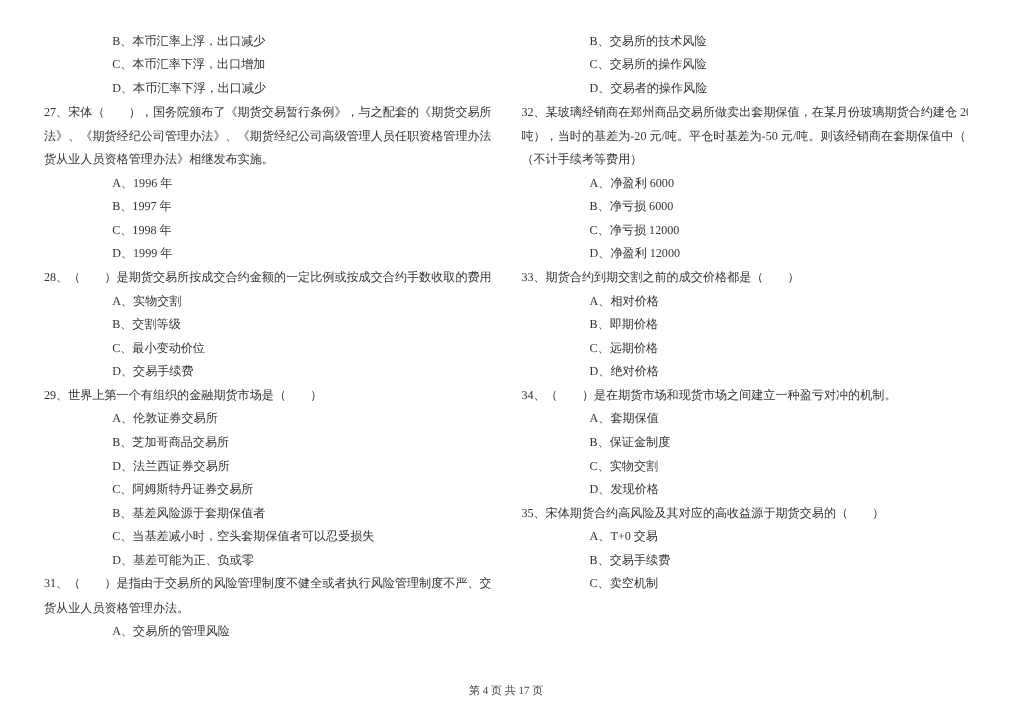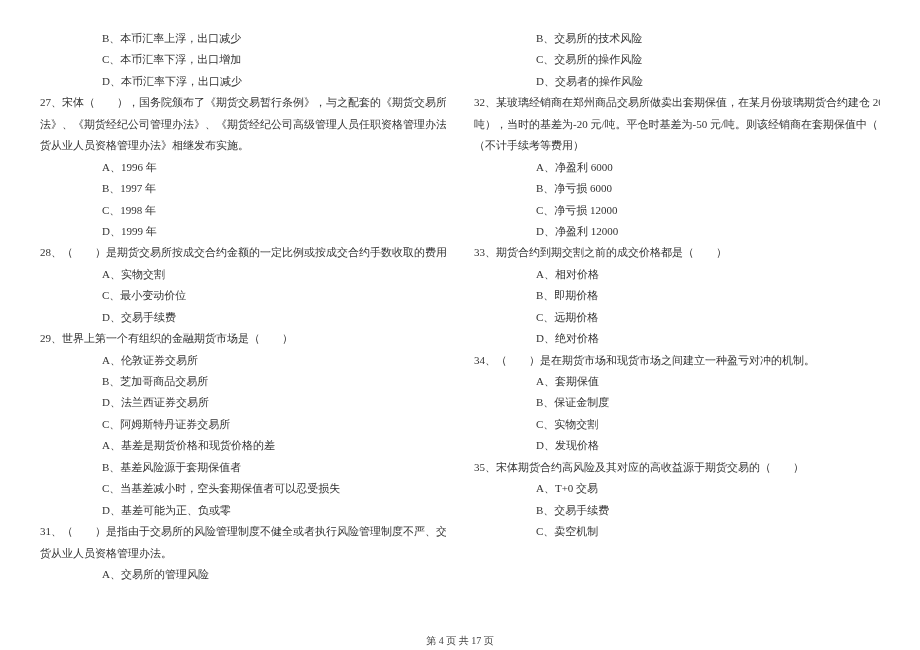--- a/index.html
+++ b/index.html
@@ -22,21 +22,21 @@
     }
     .line {
       display: block;
       white-space: nowrap;
       overflow: hidden;
     }
     .indent-opt { padding-left: 62px; }
     .indent-q2 { padding-left: 0px; }
     .footer {
       position: absolute;
-      bottom: 0;
+      bottom: 12px;
       left: 0;
       width: 100%;
       text-align: center;
       font-size: 10px;
       color: #444;
     }
   </style>
 </head>
 <body>
 
@@ -49,30 +49,30 @@
   <span class="line indent-q2">27、宋体（　　），国务院颁布了《期货交易暂行条例》，与之配套的《期货交易所管理办</span>
   <span class="line indent-q2">法》、《期货经纪公司管理办法》、《期货经纪公司高级管理人员任职资格管理办法》和《期</span>
   <span class="line indent-q2">货从业人员资格管理办法》相继发布实施。</span>
   <span class="line indent-opt">A、1996 年</span>
   <span class="line indent-opt">B、1997 年</span>
   <span class="line indent-opt">C、1998 年</span>
   <span class="line indent-opt">D、1999 年</span>
 
   <span class="line indent-q2">28、（　　）是期货交易所按成交合约金额的一定比例或按成交合约手数收取的费用。</span>
   <span class="line indent-opt">A、实物交割</span>
+  <span class="line indent-opt">B、交割等级</span>
   <span class="line indent-opt">C、最小变动价位</span>
   <span class="line indent-opt">D、交易手续费</span>
 
   <span class="line indent-q2">29、世界上第一个有组织的金融期货市场是（　　）</span>
   <span class="line indent-opt">A、伦敦证券交易所</span>
   <span class="line indent-opt">B、芝加哥商品交易所</span>
   <span class="line indent-opt">D、法兰西证券交易所</span>
   <span class="line indent-opt">C、阿姆斯特丹证券交易所</span>
 
-  <span class="line indent-opt">A、基差是期货价格和现货价格的差</span>
   <span class="line indent-opt">B、基差风险源于套期保值者</span>
   <span class="line indent-opt">C、当基差减小时，空头套期保值者可以忍受损失</span>
   <span class="line indent-opt">D、基差可能为正、负或零</span>
 
   <span class="line indent-q2">31、（　　）是指由于交易所的风险管理制度不健全或者执行风险管理制度不严、交易者违规</span>
 
   <span class="line indent-q2">货从业人员资格管理办法。</span>
   <span class="line indent-opt">A、交易所的管理风险</span>
   <span class="line indent-opt">B、交易所的技术风险</span>
   <span class="line indent-opt">C、交易所的操作风险</span>

